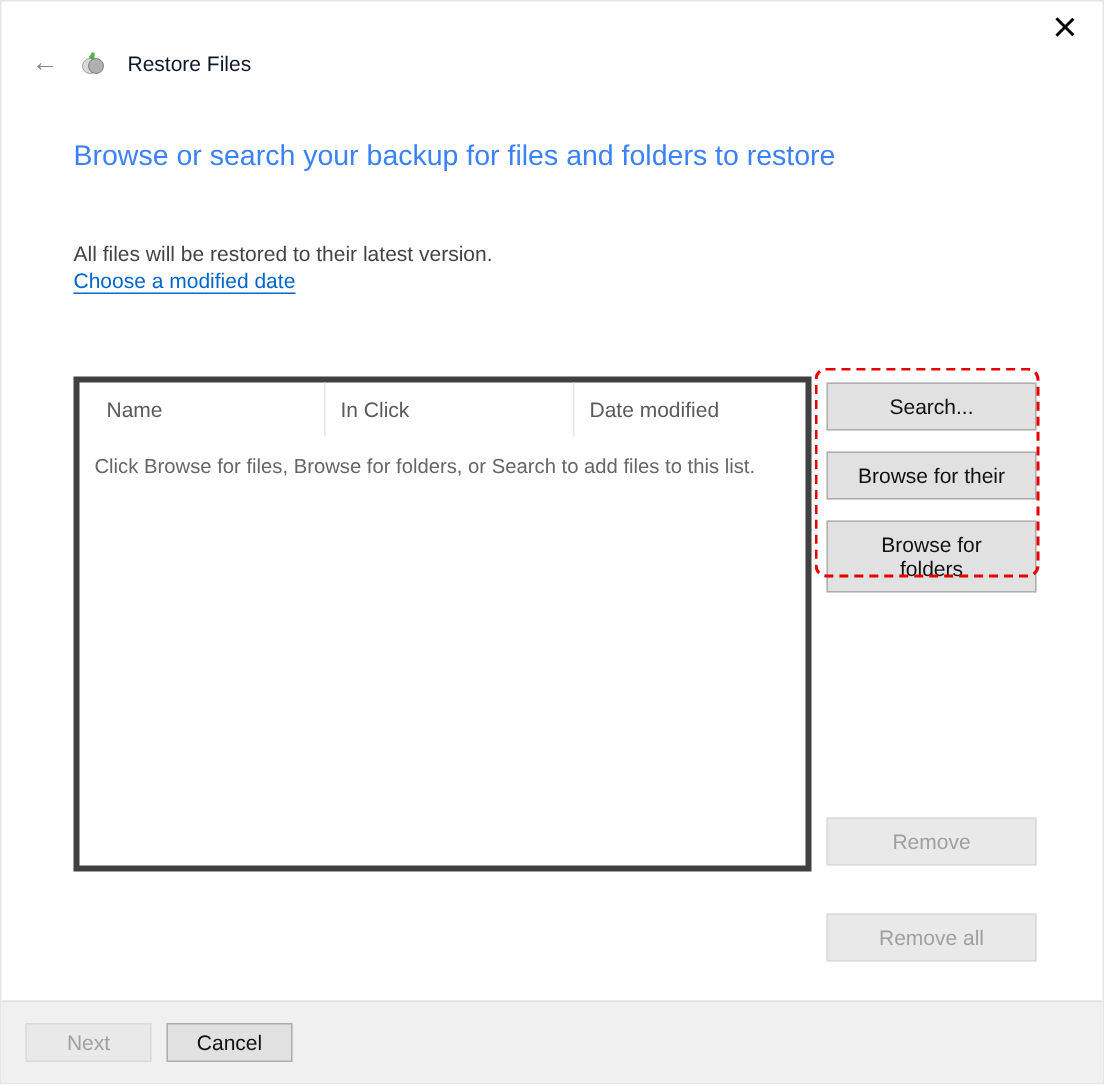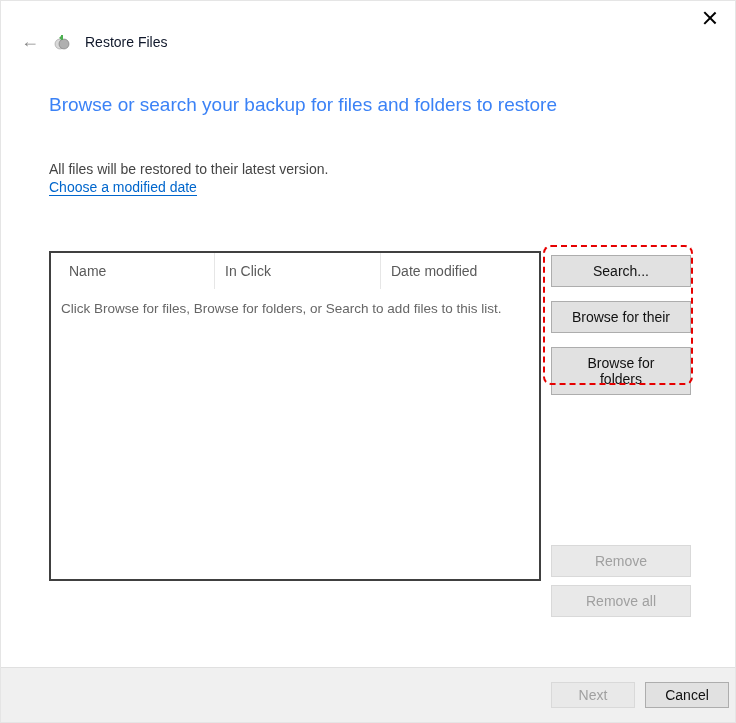--- a/index.html
+++ b/index.html
@@ -90,21 +90,21 @@
   font-size: 14px;
 }
 
 .main-area {
   display: flex;
   gap: 10px;
   margin-top: 56px;
 }
 
 .listbox {
-  border: 2px solid #404040;
+  border: 4px solid #404040;
   width: 498px;
   height: 330px;
   background: #fff;
 }
 .listbox-header {
   display: flex;
   border-bottom: none;
 }
 .col {
   padding: 10px 12px 10px 16px;
@@ -155,31 +155,31 @@
 .btn:disabled {
   background: #e9e9e9;
   border: 1px solid #d9d9d9;
   color: #a0a0a0;
   cursor: default;
 }
 
 .sidebar-lower {
   display: flex;
   flex-direction: column;
-  gap: 8px;
+  gap: 32px;
   margin-top: 150px;
   width: 140px;
 }
 
 .footer {
   border-top: 1px solid #e0e0e0;
   background: #f0f0f0;
-  padding: 14px 6px;
-  display: flex;
-  justify-content: flex-end;
+  padding: 14px 16px;
+  display: flex;
+  justify-content: flex-start;
   gap: 10px;
 }
 .footer .btn {
   width: 84px;
   padding: 4px 6px;
 }
 </style>
 </head>
 <body>
 

